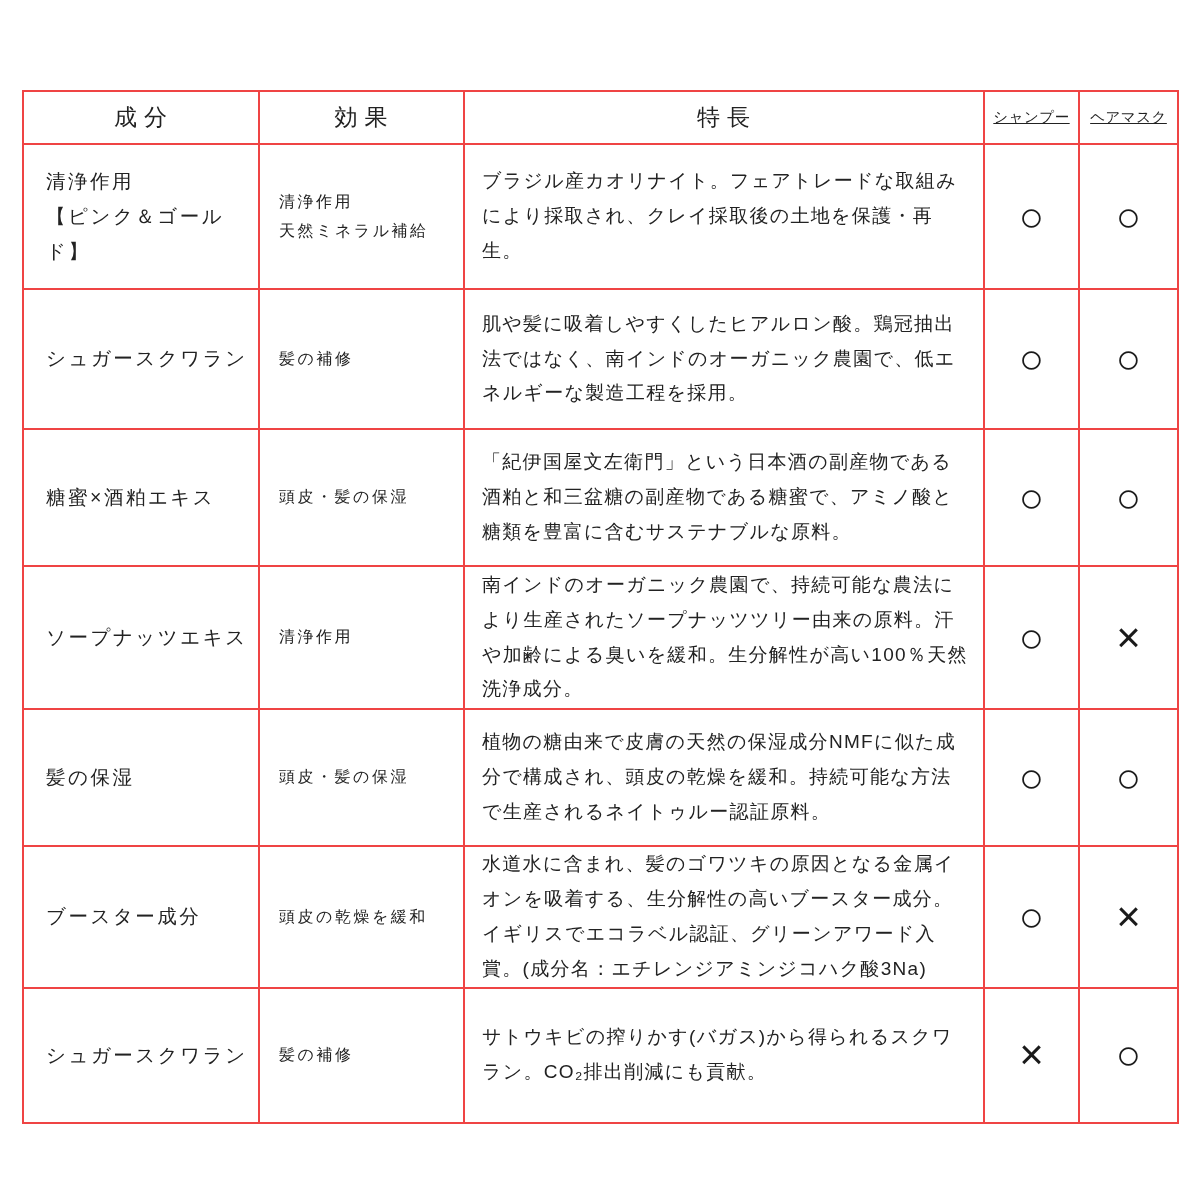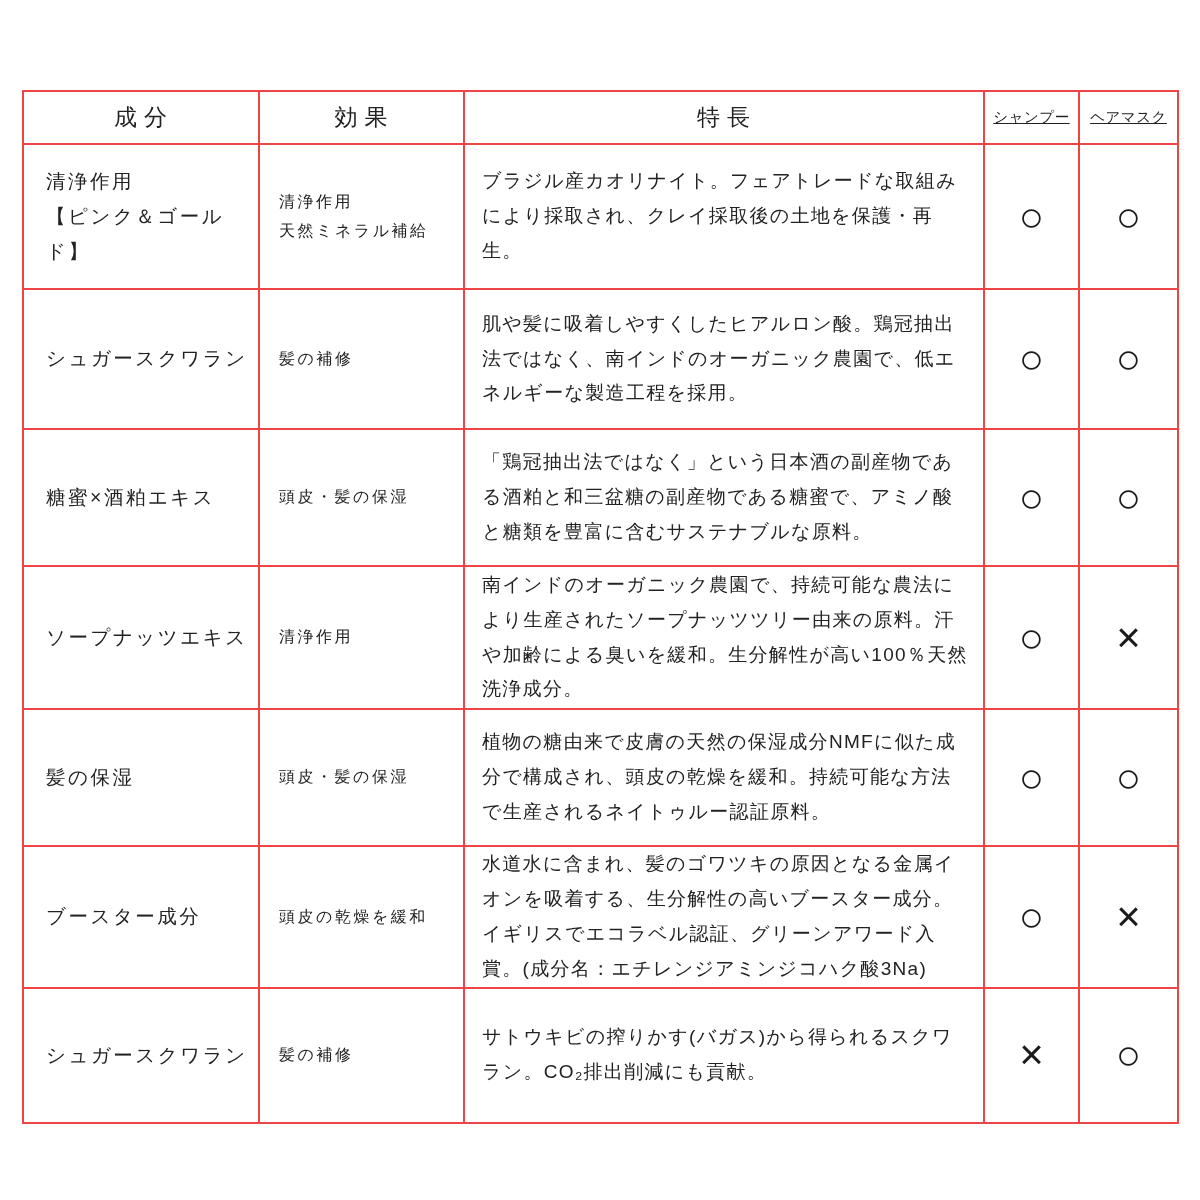--- a/index.html
+++ b/index.html
@@ -117,21 +117,21 @@
         <td class="c-ingredient">シュガースクワラン</td>
         <td class="c-effect">髪の補修</td>
         <td class="c-feature">肌や髪に吸着しやすくしたヒアルロン酸。鶏冠抽出法ではなく、南インドのオーガニック農園で、低エネルギーな製造工程を採用。</td>
         <td class="c-mark">○</td>
         <td class="c-mark">○</td>
       </tr>
 
       <tr class="r2">
         <td class="c-ingredient">糖蜜×酒粕エキス</td>
         <td class="c-effect">頭皮・髪の保湿</td>
-        <td class="c-feature">「鶏冠抽出法ではなく」という日本酒の副産物である酒粕と和三盆糖の副産物である糖蜜で、アミノ酸と糖類を豊富に含むサステナブルな原料。</td>
+        <td class="c-feature">「紀伊国屋文左衛門」という日本酒の副産物である酒粕と和三盆糖の副産物である糖蜜で、アミノ酸と糖類を豊富に含むサステナブルな原料。</td>
         <td class="c-mark">○</td>
         <td class="c-mark">○</td>
       </tr>
 
       <tr class="r3">
         <td class="c-ingredient">ソープナッツエキス</td>
         <td class="c-effect">清浄作用</td>
         <td class="c-feature">南インドのオーガニック農園で、持続可能な農法により生産されたソープナッツツリー由来の原料。汗や加齢による臭いを緩和。生分解性が高い100％天然洗浄成分。</td>
         <td class="c-mark">○</td>
         <td class="c-mark">×</td>

